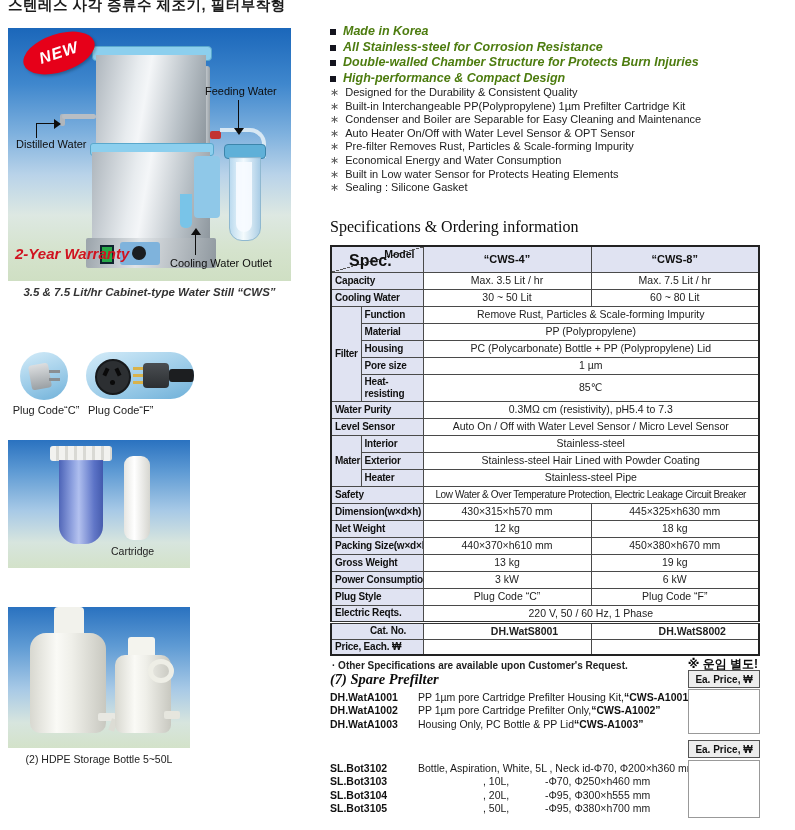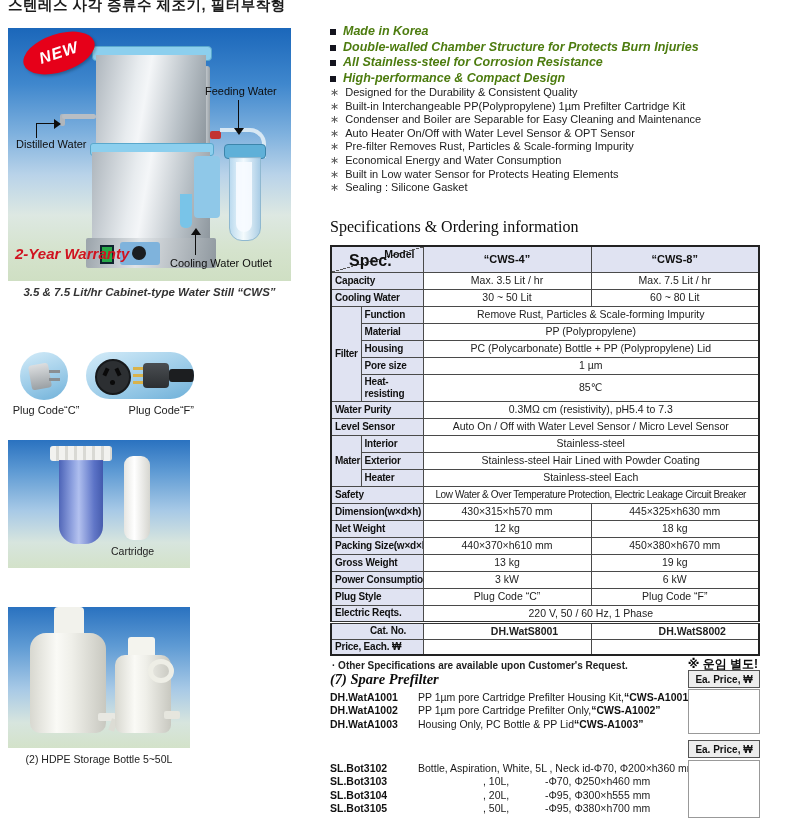--- a/index.html
+++ b/index.html
@@ -65,21 +65,21 @@
   .plugf-face{left:9px;top:7px;width:32px;height:32px;background:#2c2f32;border:2px solid #17191b;border-radius:50%;}
   .plugf-s1{left:18px;top:16px;width:4px;height:8px;background:#0a0a0a;transform:rotate(25deg);}
   .plugf-s2{left:30px;top:16px;width:4px;height:8px;background:#0a0a0a;transform:rotate(-25deg);}
   .plugf-s3{left:24px;top:28px;width:5px;height:5px;background:#0a0a0a;border-radius:50%;}
   .plugf-prong1{left:47px;top:15px;width:10px;height:3px;background:#d9b24a;}
   .plugf-prong2{left:47px;top:22px;width:10px;height:3px;background:#d9b24a;}
   .plugf-prong3{left:47px;top:29px;width:10px;height:3px;background:#d9b24a;}
   .plugf-plug{left:57px;top:11px;width:26px;height:25px;background:linear-gradient(#4a4e52,#2c2f32);border-radius:4px;}
   .plugf-cable{left:83px;top:17px;width:25px;height:13px;background:#1c1e20;border-radius:3px;}
   .cap-plug-c{position:absolute;left:0;top:404px;width:92px;text-align:center;font-size:11px;color:#222;}
-  .cap-plug-f{position:absolute;left:88px;top:404px;width:106px;text-align:right;font-size:11px;color:#222;}
+  .cap-plug-f{position:absolute;left:88px;top:404px;width:106px;text-align:left;font-size:11px;color:#222;}
 
   
   .fig-cart{left:8px;top:440px;width:182px;height:128px;
     background:linear-gradient(180deg,#2a72c0 0%,#5f9bd4 25%,#a7c9e6 55%,#d7e5de 80%,#d3e2c9 100%);}
   .cart-cap{left:42px;top:6px;width:62px;height:15px;border-radius:3px;
     background:repeating-linear-gradient(90deg,#f2f2ef 0 6px,#d9d9d4 6px 9px);}
   .cart-body{left:51px;top:20px;width:44px;height:84px;opacity:.93;border-radius:0 0 18px 18px;
     background:linear-gradient(90deg,#4a5fb5 0%,#8fa0e0 30%,#b3c0f0 45%,#5a6fc5 80%,#3f54aa 100%);}
   .cart-white{left:116px;top:16px;width:26px;height:84px;border-radius:9px;
     background:linear-gradient(90deg,#e6e6e2,#ffffff 40%,#d6d6d0);}
@@ -233,25 +233,25 @@
   </div>
   <div class="cap-bot">(2) HDPE Storage Bottle 5~50L</div>
 
   <div class="features">
     <div class="feat-bold">
         <span class="sq"></span>
         <span>Made in Korea</span>
       </div>
     <div class="feat-bold">
         <span class="sq"></span>
-        <span>Double-walled Chamber Structure for Protects Burn Injuries</span>
+        <span>All Stainless-steel for Corrosion Resistance</span>
       </div>
     <div class="feat-bold">
         <span class="sq"></span>
-        <span>All Stainless-steel for Corrosion Resistance</span>
+        <span>Double-walled Chamber Structure for Protects Burn Injuries</span>
       </div>
     <div class="feat-bold">
         <span class="sq"></span>
         <span>High-performance &amp; Compact Design</span>
       </div>
     <div class="feat-star">
         <span>Designed for the Durability &amp; Consistent Quality</span>
       </div>
     <div class="feat-star">
         <span>Built-in Interchangeable PP(Polypropylene) 1µm Prefilter Cartridge Kit</span>
@@ -337,21 +337,21 @@
       <td class="grp" rowspan="3">Material</td>
       <td class="lab">Interior</td>
       <td class="val" colspan="2">Stainless-steel</td>
     </tr>
     <tr class="h17">
       <td class="lab">Exterior</td>
       <td class="val" colspan="2">Stainless-steel Hair Lined with Powder Coating</td>
     </tr>
     <tr class="h17">
       <td class="lab">Heater</td>
-      <td class="val" colspan="2">Stainless-steel Each</td>
+      <td class="val" colspan="2">Stainless-steel Pipe</td>
     </tr>
     <tr class="h17">
       <td class="lab" colspan="2">Safety</td>
       <td class="val tight" colspan="2">Low Water &amp; Over Temperature Protection, Electric Leakage Circuit Breaker</td>
     </tr>
     <tr class="h17">
       <td class="lab" colspan="2">Dimension(w×d×h)</td>
       <td class="val">430×315×h570 mm</td>
       <td class="val">445×325×h630 mm</td>
     </tr>

